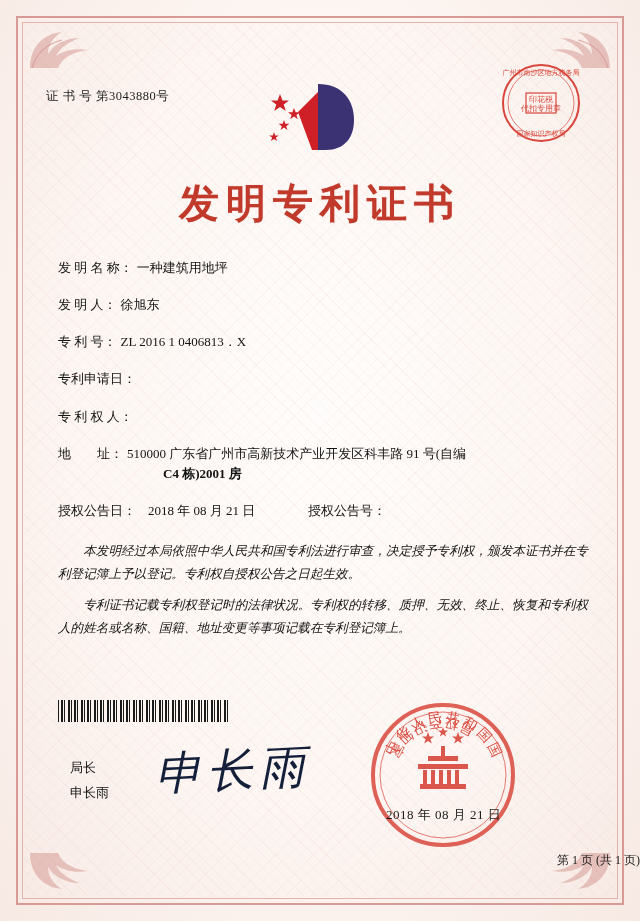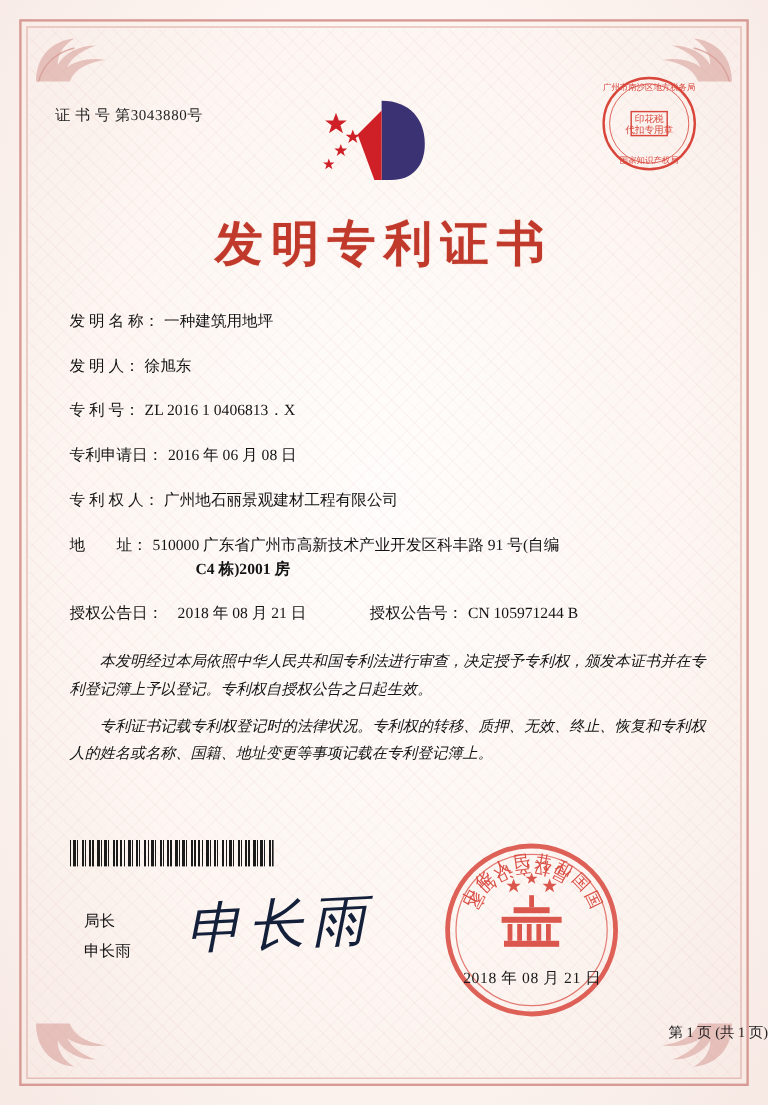--- a/index.html
+++ b/index.html
@@ -288,45 +288,42 @@
       <span class="field-value">徐旭东</span>
     </div>
 
     <div class="field-row">
       <span class="field-label">专 利 号：</span>
       <span class="field-value">ZL 2016 1 0406813．X</span>
     </div>
 
     <div class="field-row">
       <span class="field-label">专利申请日：</span>
-      <span class="field-value">2016 年 06 月 08 日</span>
     </div>
 
     <div class="field-row">
       <span class="field-label">专 利 权 人：</span>
-      <span class="field-value">广州地石丽景观建材工程有限公司</span>
     </div>
 
     <div class="field-row">
       <span class="field-label">地        址：</span>
       <span class="field-value">
         <span>510000  广东省广州市高新技术产业开发区科丰路 91 号(自编</span>
         <span class="l2">C4 栋)2001 房</span>
       </span>
     </div>
 
     <div class="field-row">
       <span class="inline-pair">
         <span class="left">
           <span class="field-label">授权公告日：</span>
           <span class="field-value">2018 年 08 月 21 日</span>
         </span>
         <span class="right">
           <span class="field-label">授权公告号：</span>
-          <span class="field-value">CN 105971244 B</span>
         </span>
       </span>
     </div>
 
   </div>
 
   <div class="body-text">
     <p>本发明经过本局依照中华人民共和国专利法进行审查，决定授予专利权，颁发本证书并在专利登记簿上予以登记。专利权自授权公告之日起生效。</p>
     <p>专利证书记载专利权登记时的法律状况。专利权的转移、质押、无效、终止、恢复和专利权人的姓名或名称、国籍、地址变更等事项记载在专利登记簿上。</p>
   </div>

